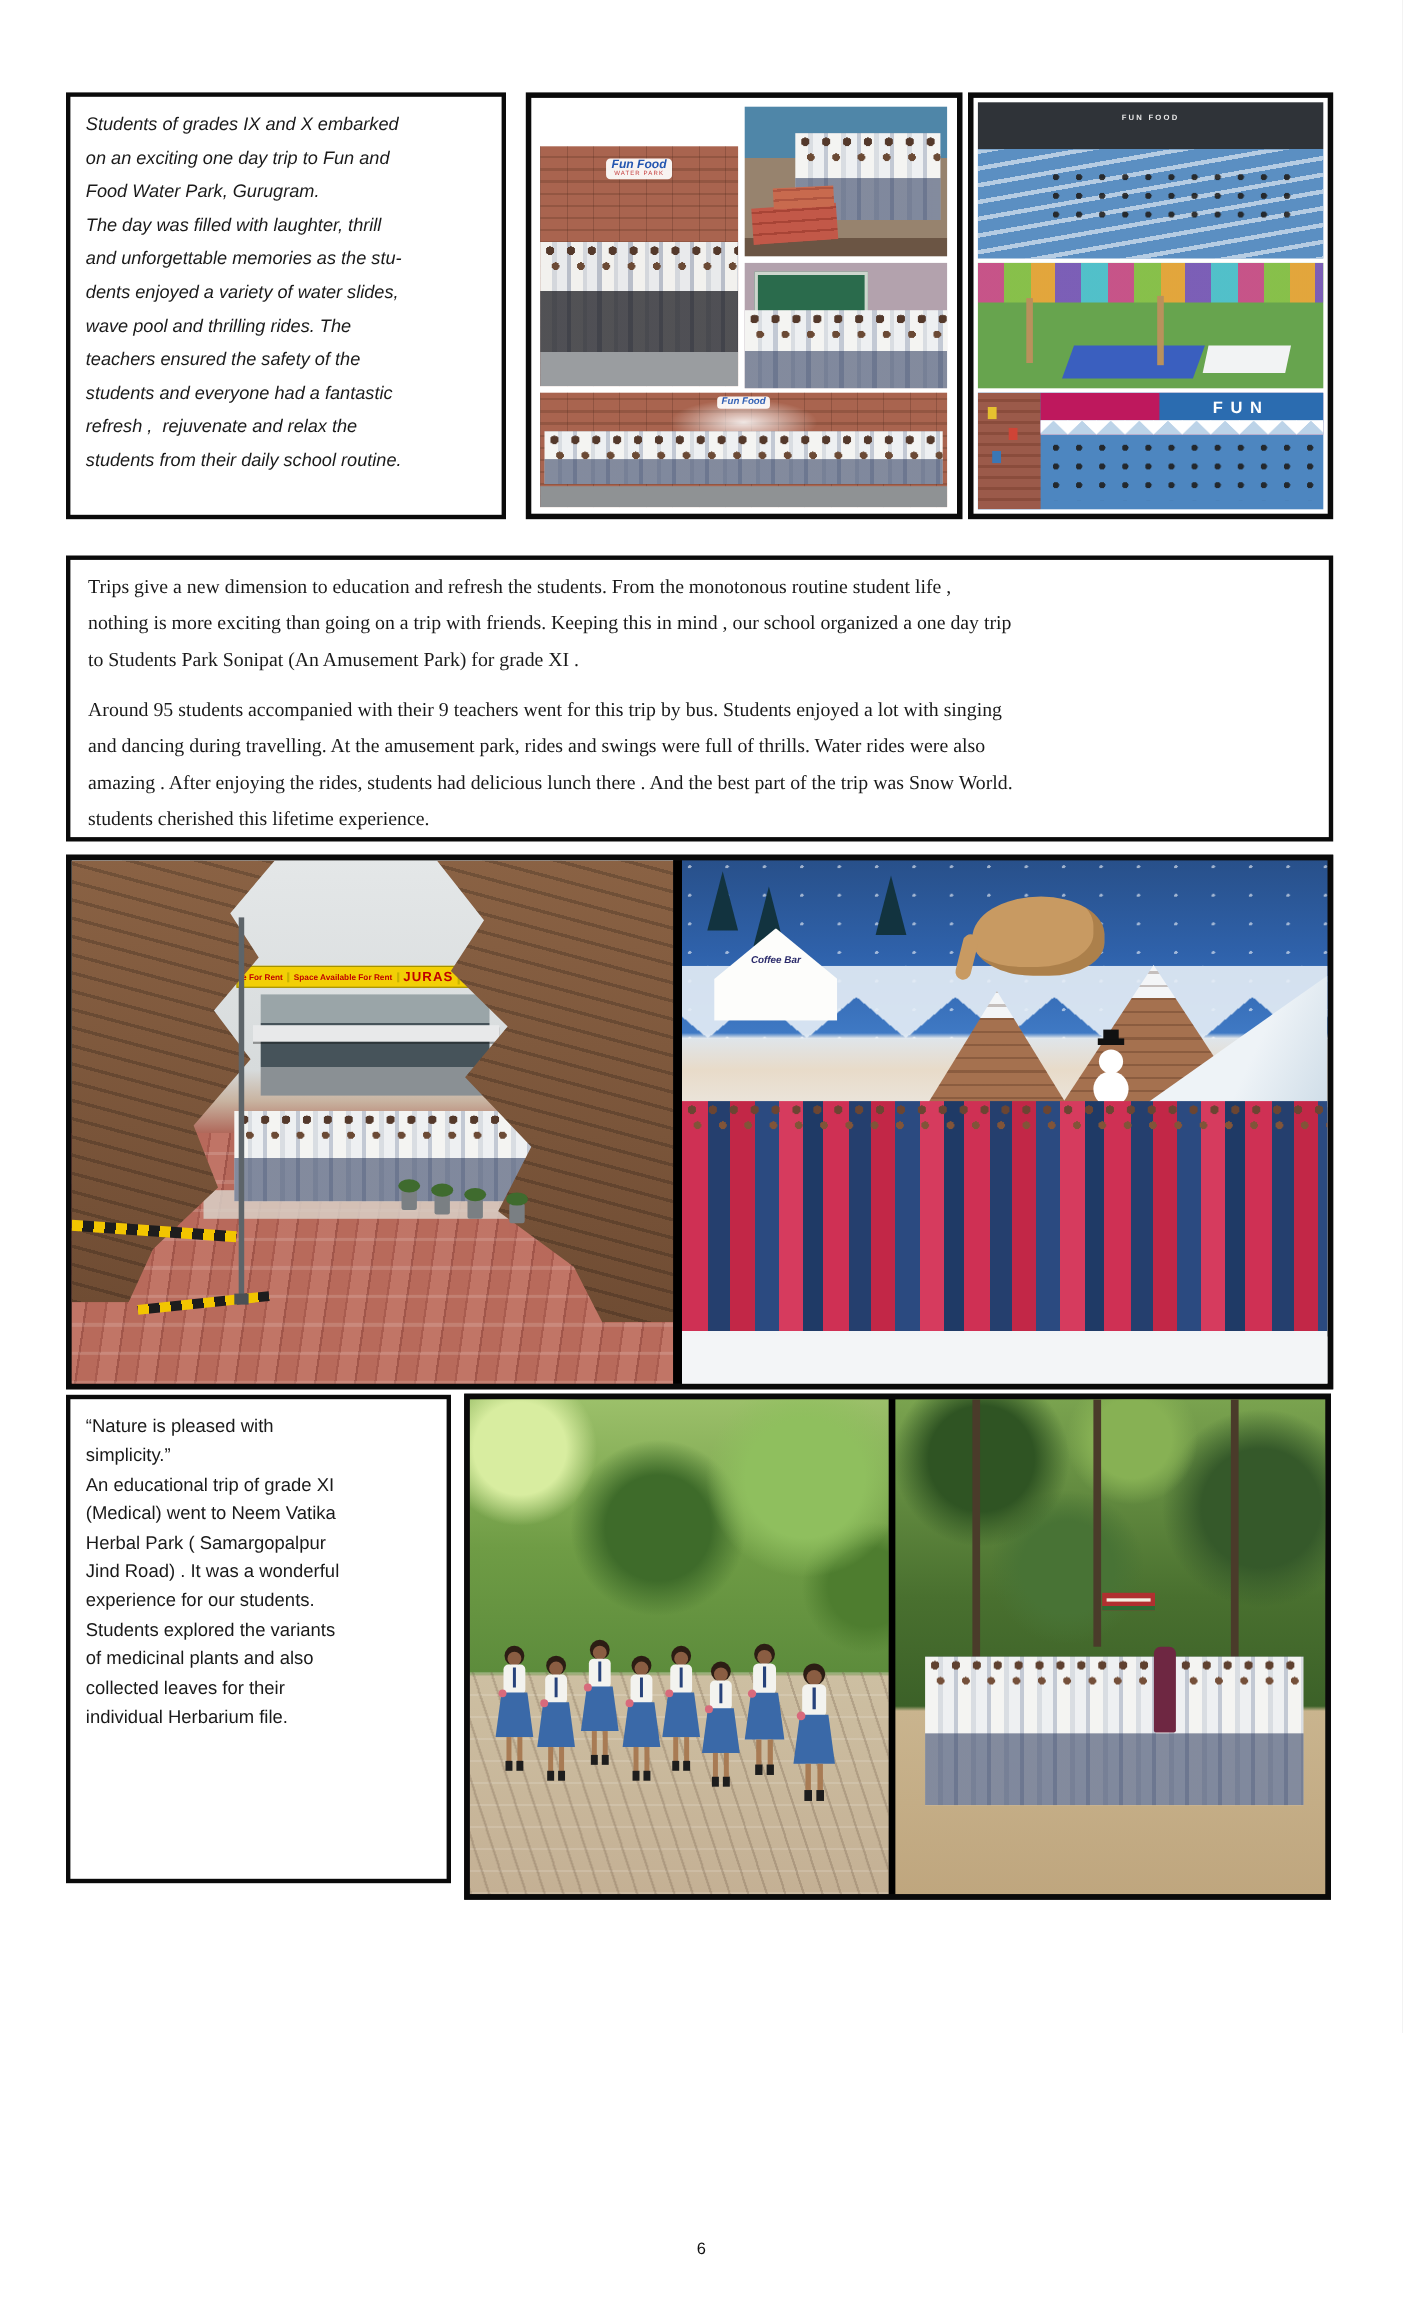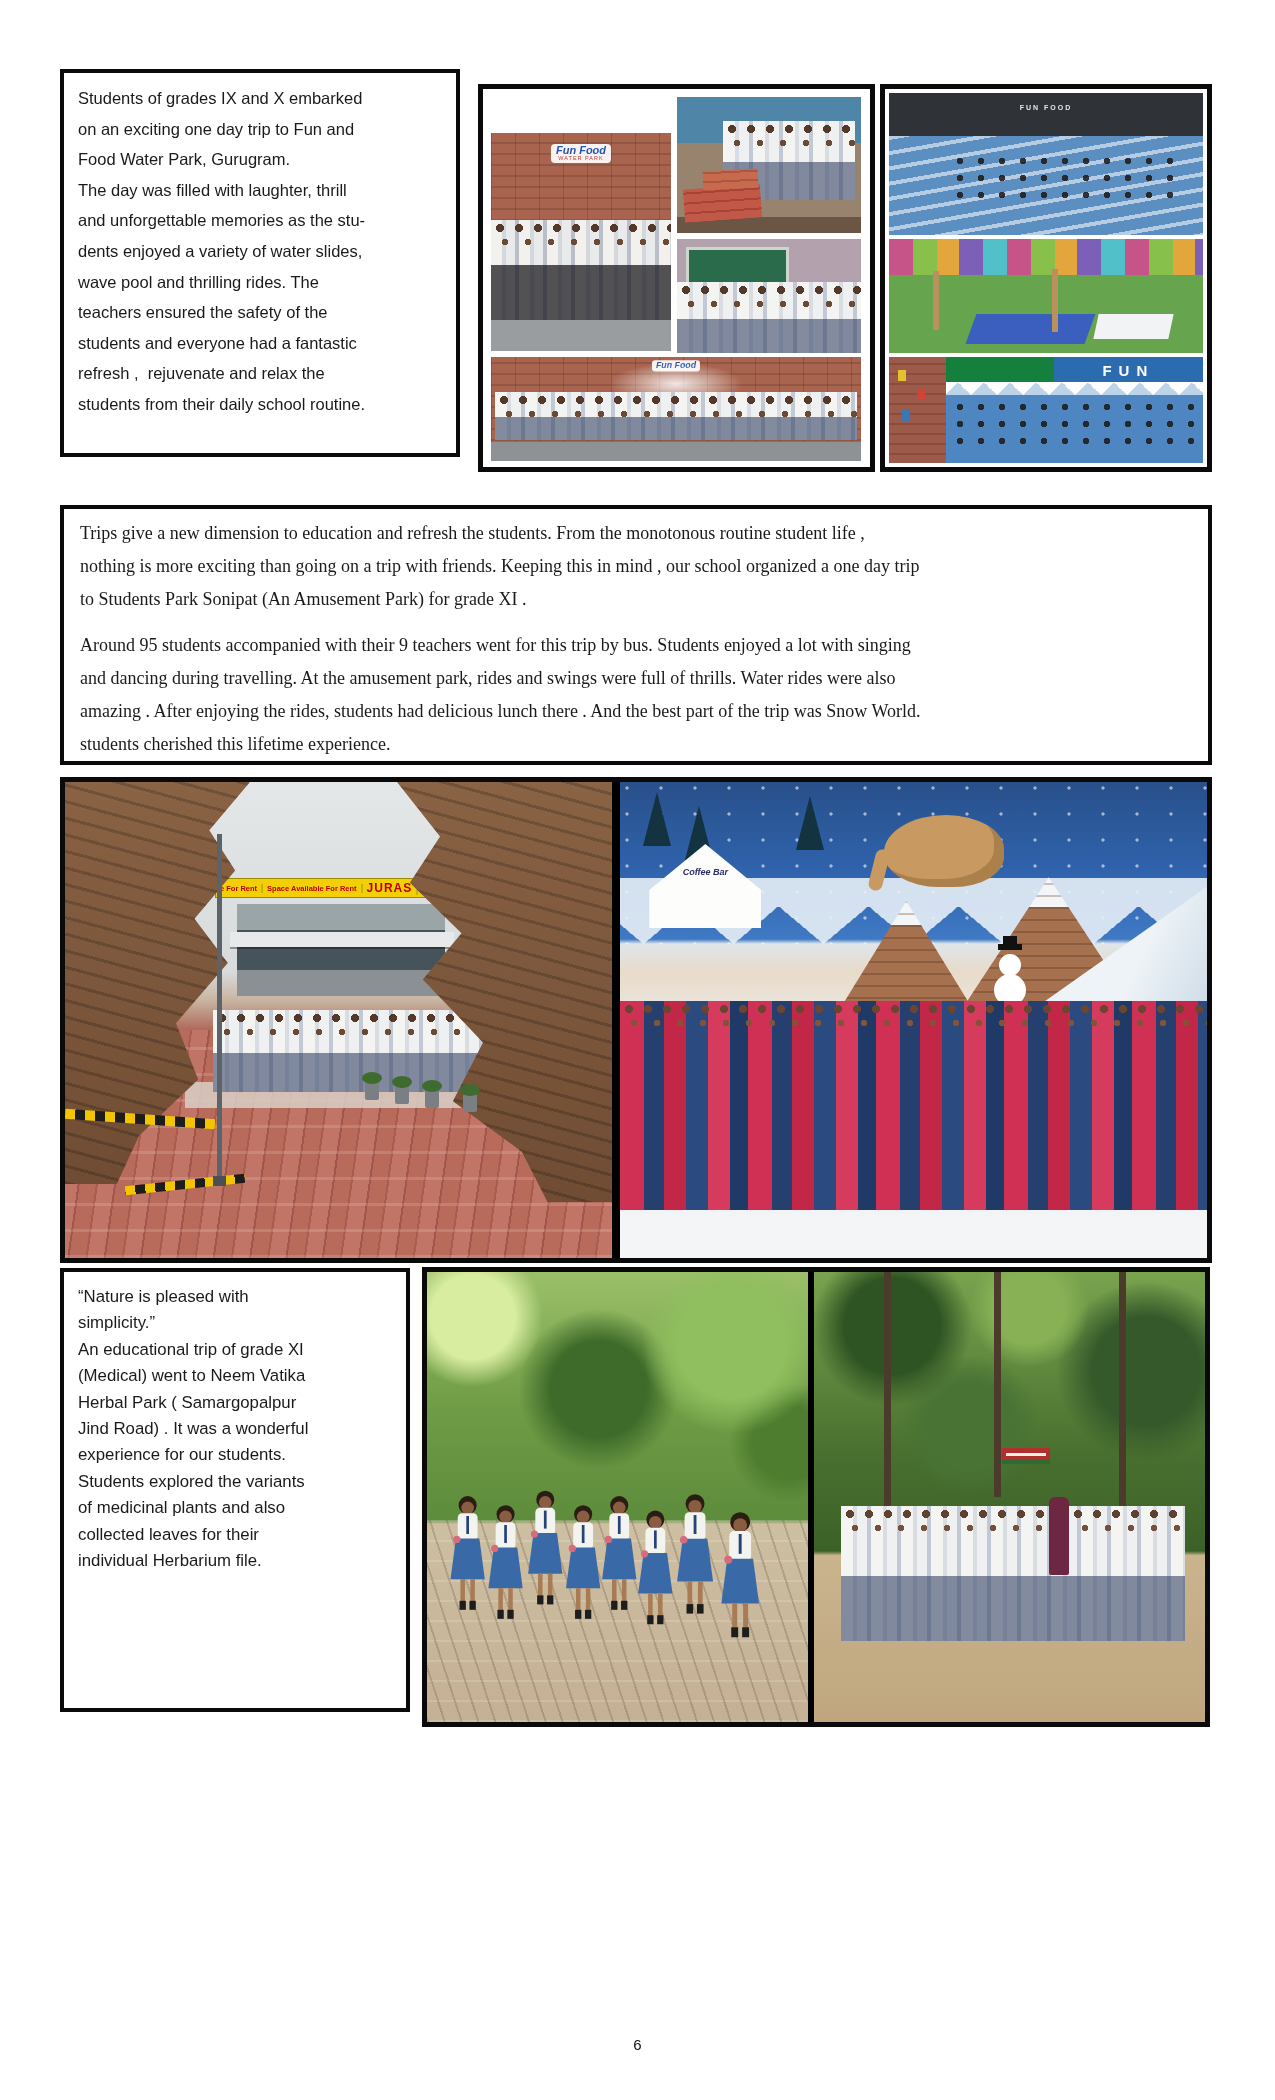--- a/index.html
+++ b/index.html
@@ -159,21 +159,21 @@
   .hb-saree { position:absolute; left:60%; top:50%; width:20px; height:78px; background:#6e2742; border-radius:6px 6px 2px 2px; }
 
   
   .vdiv { position:absolute; top:0; bottom:0; background:#000; }
 </style>
 </head>
 <body>
 
 <div class="page">
 
-  <section class="tbox" style="left:60px; top:69px; width:400px; height:388px; padding:10px 14px;">
+  <section class="tbox" style="left:60px; top:84px; width:400px; height:388px; padding:10px 14px;font-style:italic;">
     <div class="lh30">
         <div class="tline">Students of grades IX and X embarked</div>
         <div class="tline">on an exciting one day trip to Fun and</div>
         <div class="tline">Food Water Park, Gurugram.</div>
         <div class="tline">The day was filled with laughter, thrill</div>
         <div class="tline">and unforgettable memories as the stu-</div>
         <div class="tline">dents enjoyed a variety of water slides,</div>
         <div class="tline">wave pool and thrilling rides. The</div>
         <div class="tline">teachers ensured the safety of the</div>
         <div class="tline">students and everyone had a fantastic</div>
@@ -248,21 +248,21 @@
       <div style="position:absolute; left:14%; top:28%; width:6px; height:52%; background:#b9915c;"></div>
       <div style="position:absolute; left:52%; top:26%; width:6px; height:56%; background:#b9915c;"></div>
     </div>
 
     <div class="ph ph-funpool">
       <div style="position:absolute; left:0; top:0; bottom:0; width:18%; background:
                   repeating-linear-gradient(0deg,#9b5a4a 0 8px,#8a4c3c 8px 10px);"></div>
       <div style="position:absolute; left:3%; top:12%; width:8px; height:11px; background:#e5c12f;"></div>
       <div style="position:absolute; left:9%; top:30%; width:8px; height:11px; background:#cf4436;"></div>
       <div style="position:absolute; left:4%; top:50%; width:8px; height:11px; background:#3a77b5;"></div>
-      <div style="position:absolute; left:18%; right:0; top:0; height:36%; background:#15803d;text-align:center;">
+      <div style="position:absolute; left:18%; right:0; top:0; height:36%; background:#be185d;text-align:center;">
         <div style="position:absolute; right:0; top:0; width:58%; height:72%; background:#2b6cb0; display:flex; align-items:center; justify-content:center;">
           <span style="color:#fff; font-weight:bold; font-size:15px; letter-spacing:7px;">FUN</span>
         </div>
         <div class="zigzag" style="position:absolute; left:0; right:0; bottom:0; height:13px; background-color:#bcd3e8;"></div>
       </div>
       <div class="dots" style="left:20%; right:2%; top:40%; height:52%;"></div>
     </div>
   </section>
 
   <section class="tbox" style="left:60px; top:505px; width:1152px; height:260px; padding:8px 16px;">

